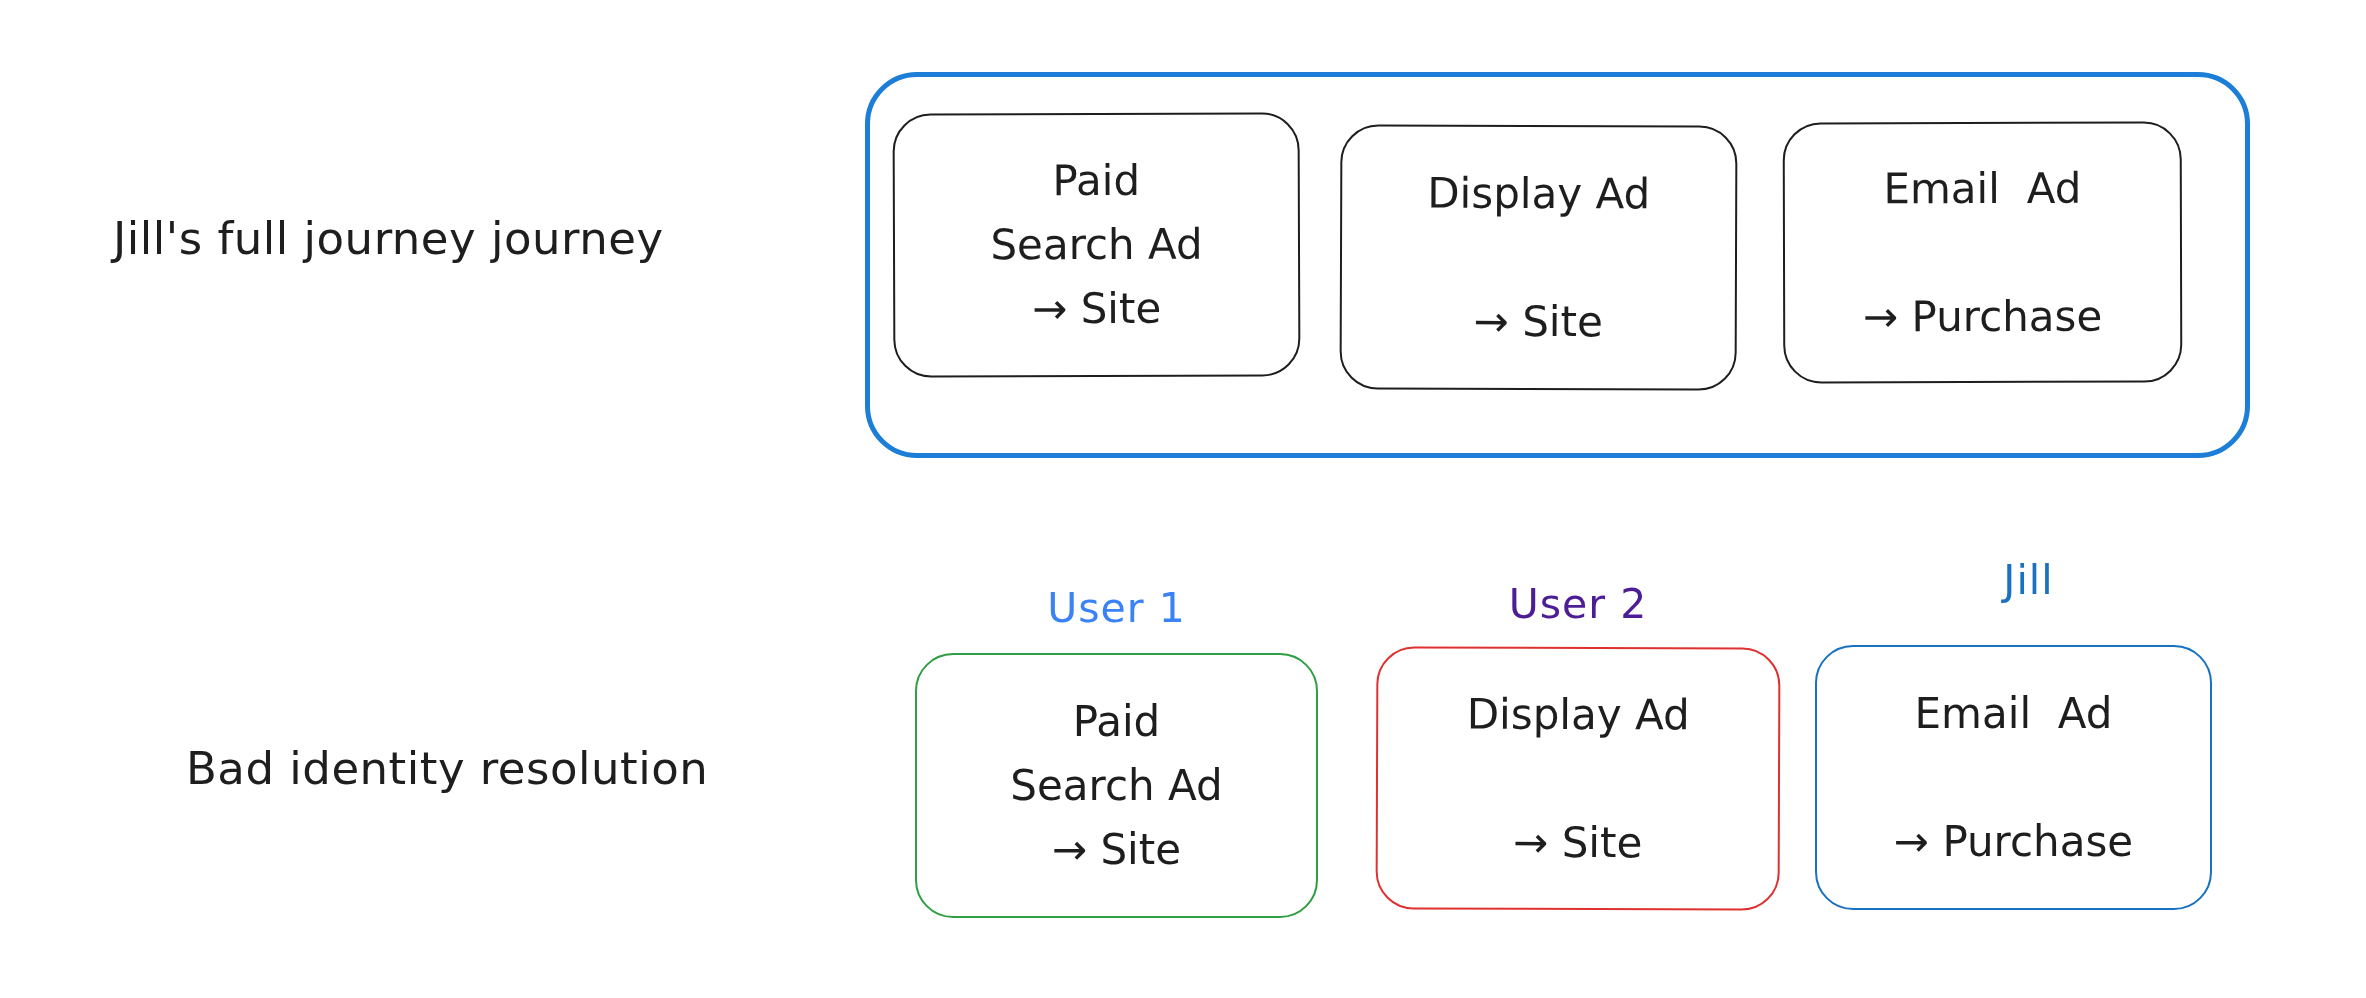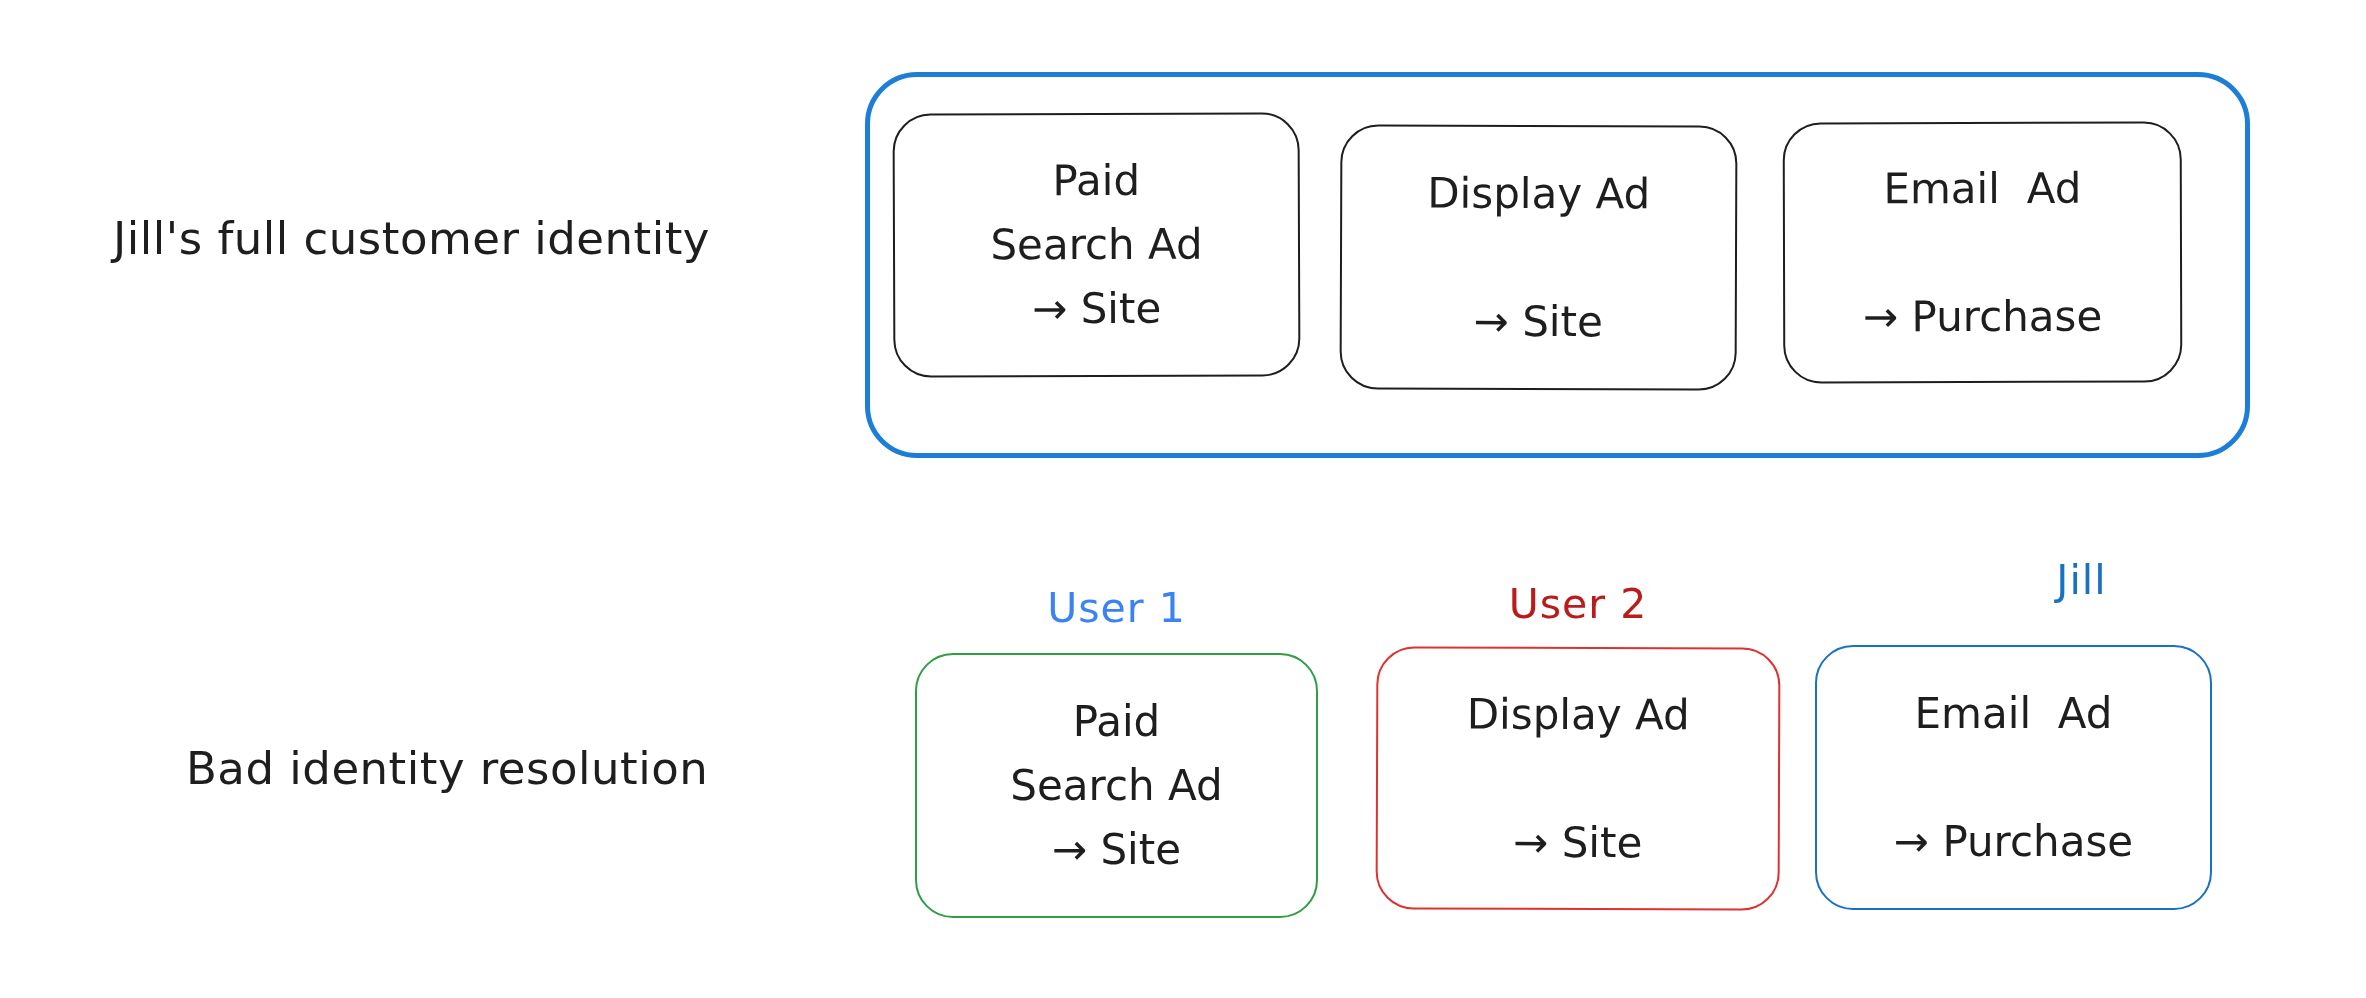--- a/index.html
+++ b/index.html
@@ -70,49 +70,49 @@
 
   .identity-label {
     position: absolute;
     font-size: 41px;
     letter-spacing: 1px;
     text-align: center;
     white-space: nowrap;
   }
   .id-label-1 { left: 915px;  top: 584px; width: 403px; }
   .id-label-2 { left: 1376px; top: 580px; width: 404px; }
-  .id-label-3 { left: 1883px; top: 556px; width: 397px; }
+  .id-label-3 { left: 1830px; top: 556px; width: 397px; }
 </style>
 </head>
 <body>
 
 <div class="canvas">
 
-  <div class="side-label journey">Jill's full customer identity</div>
+  <div class="side-label journey">Jill's full journey journey</div>
 
   <div class="journey-container" style="border-color: rgb(28, 126, 214);">
     <div class="node ink step-1">Paid
 Search Ad
 → Site</div>
     <div class="node ink step-2">Display Ad
 
 → Site</div>
     <div class="node ink step-3">Email  Ad
 
 → Purchase</div>
   </div>
 
   <div class="side-label resolution">Bad identity resolution</div>
 
   <div class="identity-label id-label-1" style="color: #3b82f6;">User 1</div>
   <div class="node identity-box id-box-1" style="border-color: rgb(47, 158, 68);">Paid
 Search Ad
 → Site</div>
 
-  <div class="identity-label id-label-2" style="color: #b91c1c;">User 2</div>
+  <div class="identity-label id-label-2" style="color: #4c1d95;">User 2</div>
   <div class="node identity-box id-box-2" style="border-color: rgb(224, 49, 49);">Display Ad
 
 → Site</div>
 
   <div class="identity-label id-label-3" style="color: rgb(25, 113, 194);">Jill</div>
   <div class="node identity-box id-box-3" style="border-color: rgb(25, 113, 194);">Email  Ad
 
 → Purchase</div>
 
 </div>

